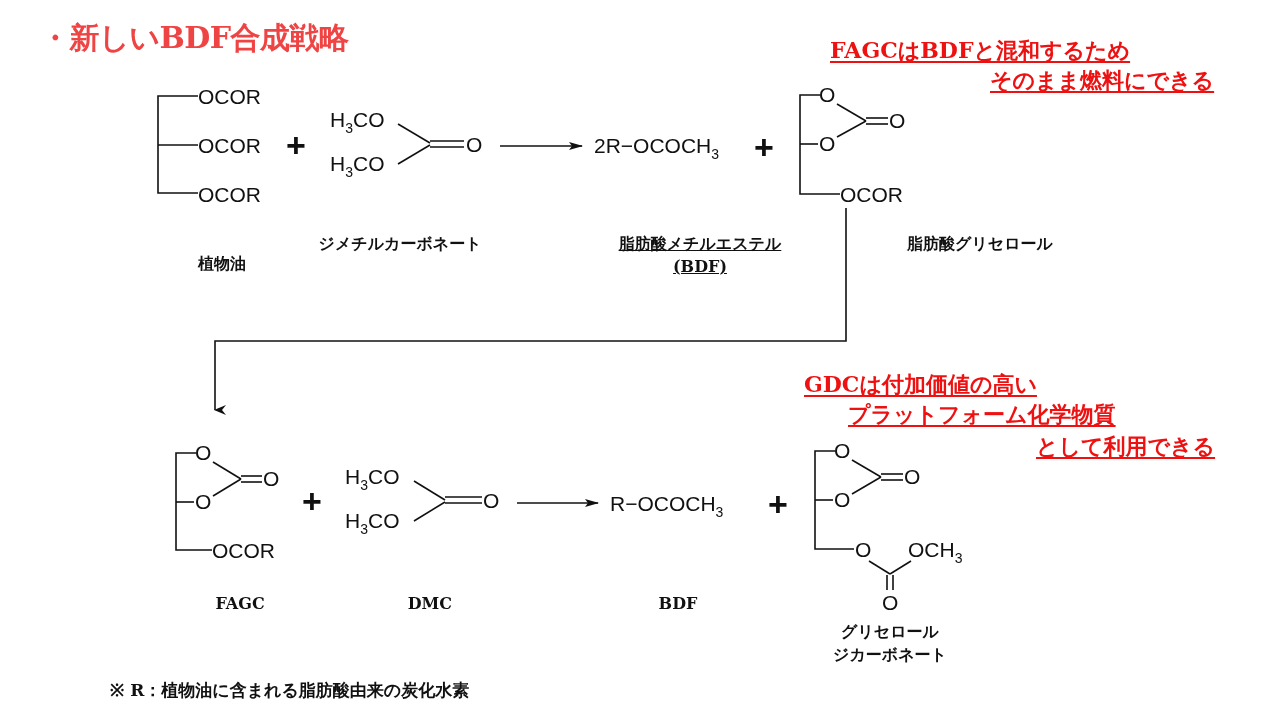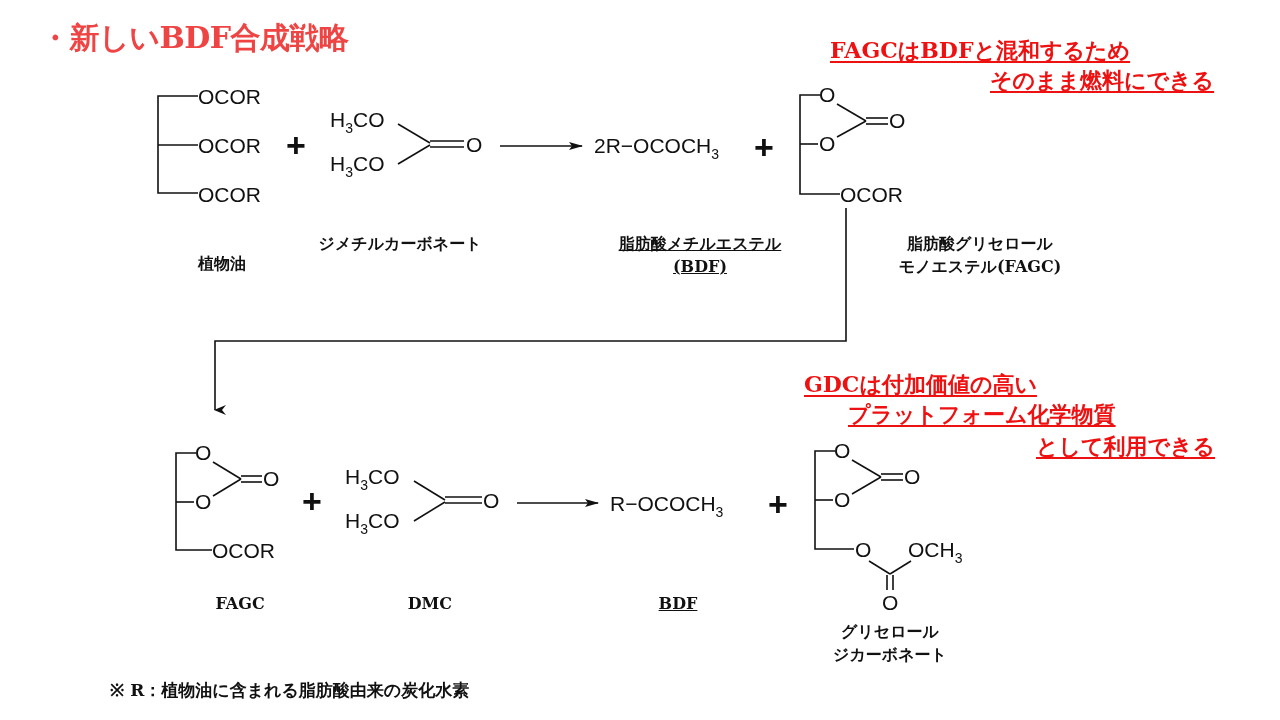--- a/index.html
+++ b/index.html
@@ -129,24 +129,23 @@
 </div>
 <div class="abs lbl" style="left:290px; top:232px; width:220px;">
   <div>ジメチルカーボネート</div>
 </div>
 <div class="abs lbl" style="left:580px; top:232px; width:240px;text-decoration:underline;">
   <div>脂肪酸メチルエステル</div>
   <div>(BDF)</div>
 </div>
 <div class="abs lbl" style="left:860px; top:232px; width:240px;">
   <div>脂肪酸グリセロール</div>
-  <div>モノエステル(FAGC)</div>
 </div>
 
 <div class="abs lbl" style="left:190px; top:592px; width:100px;">FAGC</div>
 <div class="abs lbl" style="left:352px; top:592px; width:100px;text-align:right;">DMC</div>
-<div class="abs lbl" style="left:628px; top:592px; width:100px;text-decoration:underline;">BDF</div>
+<div class="abs lbl" style="left:628px; top:592px; width:100px;">BDF</div>
 <div class="abs lbl" style="left:790px; top:620px; width:200px;">
   <div>グリセロール</div>
   <div>ジカーボネート</div>
 </div>
 
 <div class="abs foot">※ R：植物油に含まれる脂肪酸由来の炭化水素</div>
 
 </body></html>

